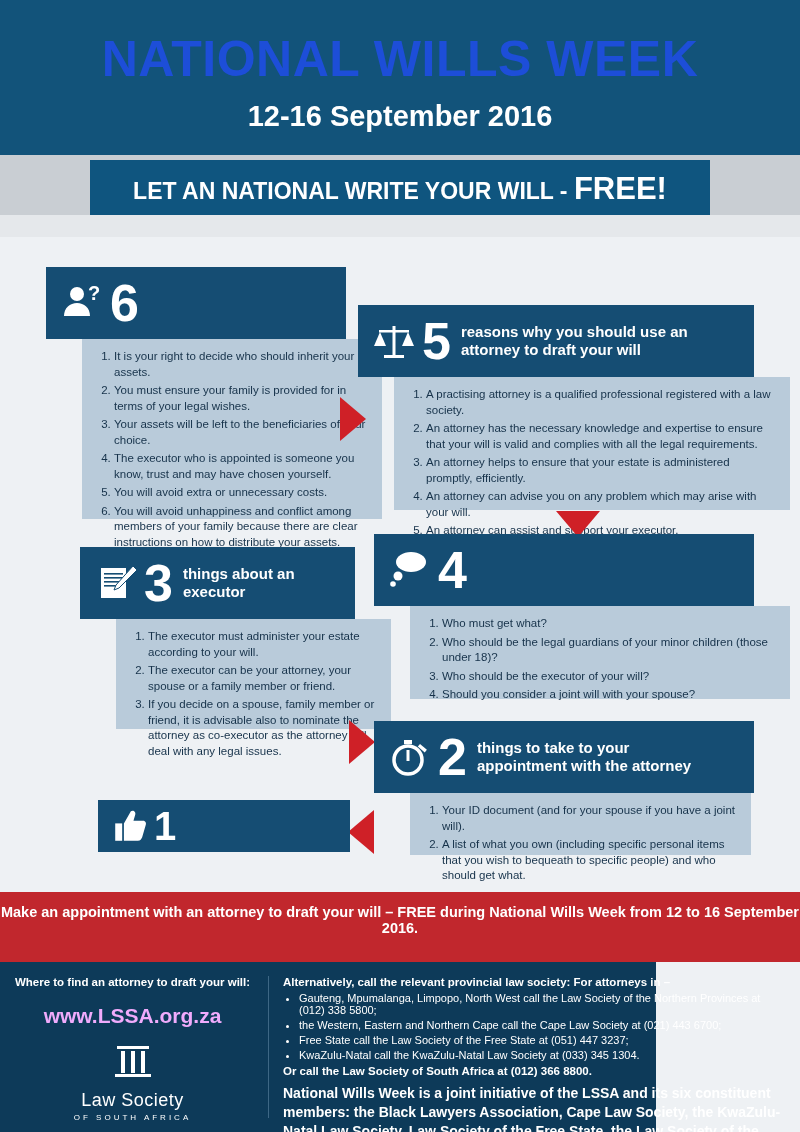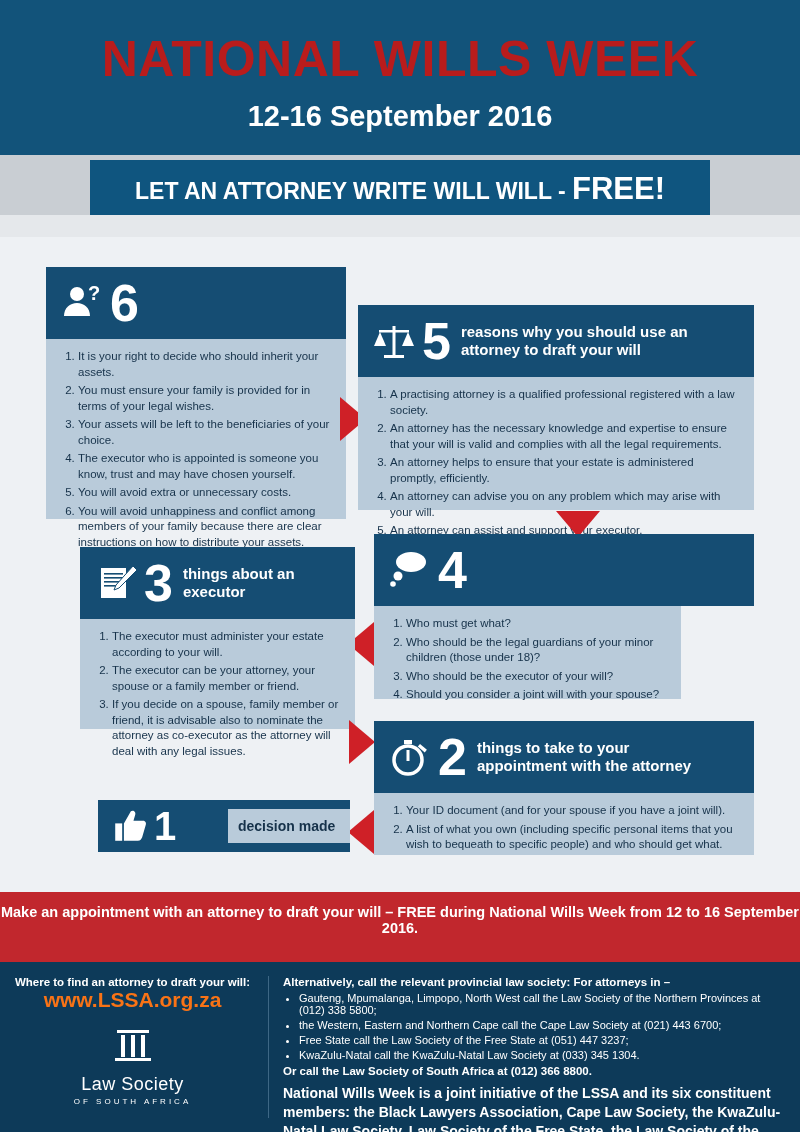--- a/index.html
+++ b/index.html
@@ -58,21 +58,21 @@
     clip-path: polygon(0 0, 800px 0, 800px 160px, 0 160px);
   }
   .title-main {
     position: absolute;
     top: 30px;
     width: 800px;
     text-align: center;
     font-size: 50px;
     font-weight: bold;
     letter-spacing: 0.5px;
-    color: #b91c1c;
+    color: #1d4ed8;
   }
   .title-sub {
     position: absolute;
     top: 100px;
     width: 800px;
     text-align: center;
     font-size: 29px;
     font-weight: bold;
     color: #ffffff;
   }
@@ -164,20 +164,21 @@
     align-items: center;
     justify-content: center;
   }
   .body-panel {
     background: #b9cbda;
     color: #16324a;
     font-size: 11.5px;
     line-height: 1.35;
     box-sizing: border-box;
     padding: 10px 14px 10px 10px;
+    margin-left: 36px;
   }
   ol.list {
     margin: 0;
     padding-left: 22px;
   }
   ol.list li {
     margin-bottom: 3px;
   }
 
   .arrow-right {
@@ -213,41 +214,41 @@
     box-sizing: border-box;
     padding-top: 12px;
   }
   .cta .l1 { font-size: 14.5px; font-weight: bold; }
   .cta .l2 { font-size: 13px; margin-top: 5px; }
 
   
   .footer {
     position: absolute;
     top: 962px; left: 0;
-    width: 800px; height: 170px;
+    width: 656px; height: 170px;
     background: #0d3a59;
     color: #ffffff;
   }
   .footer-left {
     position: absolute;
     left: 0; top: 0;
     width: 265px; height: 170px;
     text-align: center;
   }
   .footer-left .where {
     font-size: 11.5px;
     font-weight: bold;
     margin-top: 14px;
     color: #ffffff;
   }
   .footer-left .url {
     font-size: 21px;
     font-weight: bold;
-    margin-top: 0;
-    color: #f97316;
+    margin-top: 16px;
+    color: #f0abfc;
   }
   .lssa-logo {
     margin-top: 12px;
   }
   .lssa-name {
     font-size: 18px;
     letter-spacing: 0.5px;
     color: #ffffff;
     margin-top: 4px;
   }
@@ -300,21 +301,21 @@
 
   <div class="header-band"></div>
   <div class="header-inner"></div>
   <div class="title-main">NATIONAL WILLS WEEK</div>
   <div class="title-sub">12-16 September 2016</div>
 
   <div class="grey-band"></div>
   <div class="blue-ribbon"></div>
   <div class="ribbon-tail"></div>
   <div class="ribbon-text">
-    <span>LET AN ATTORNEY WRITE WILL WILL - </span><span class="free">FREE!</span>
+    <span>LET AN NATIONAL WRITE YOUR WILL - </span><span class="free">FREE!</span>
   </div>
   <div class="header-shadow-l"></div>
 
   <div class="body-area">
 
     <div class="block" style="left:46px; top:30px; width:300px;">
       <div class="hdr" style="width:300px; height:72px; padding:0 10px;">
         <div class="icon-box">
           <svg width="46" height="46" viewBox="0 0 46 46">
             <circle cx="18" cy="14" r="7" fill="#ffffff"></circle>
@@ -369,21 +370,21 @@
       <div class="hdr" style="width:380px; height:72px; padding:0 10px;">
         <div class="icon-box">
           <svg width="46" height="46" viewBox="0 0 46 46">
             <ellipse cx="24" cy="15" rx="15" ry="10" fill="#ffffff"></ellipse>
             <circle cx="11" cy="29" r="4.5" fill="#ffffff"></circle>
             <circle cx="6" cy="37" r="2.8" fill="#ffffff"></circle>
           </svg>
         </div>
         <div class="num">4</div>
       </div>
-      <div class="body-panel" style="width:307px; height:93px;">
+      <div class="body-panel" style="width:380px; height:93px;">
         <ol class="list">
           <li>Who must get what?</li>
           <li>Who should be the legal guardians of your minor children (those under 18)?</li>
           <li>Who should be the executor of your will?</li>
           <li>Should you consider a joint will with your spouse?</li>
         </ol>
       </div>
     </div>
 
     <div class="arrow-left" style="left:348px; top:385px;"></div>
@@ -420,44 +421,41 @@
           <svg width="46" height="46" viewBox="0 0 46 46">
             <circle cx="21" cy="26" r="14" fill="none" stroke="#ffffff" stroke-width="3.5"></circle>
             <rect x="17" y="6" width="8" height="4" fill="#ffffff"></rect>
             <rect x="19.5" y="16" width="3" height="11" fill="#ffffff"></rect>
             <rect x="33" y="10" width="9" height="3.4" fill="#ffffff" transform="rotate(40 33 10)"></rect>
           </svg>
         </div>
         <div class="num">2</div>
         <div class="lbl" style="width:235px;">things to take to your appointment with the attorney</div>
       </div>
-      <div class="body-panel" style="width:380px; height:62px;">
+      <div class="body-panel" style="width:341px; height:62px;">
         <ol class="list">
           <li>Your ID document (and for your spouse if you have a joint will).</li>
           <li>A list of what you own (including specific personal items that you wish to bequeath to specific people) and who should get what.</li>
         </ol>
       </div>
     </div>
 
     <div class="arrow-left" style="left:348px; top:573px;"></div>
 
     <div class="block" style="left:98px; top:563px; width:252px;">
       <div class="hdr" style="width:252px; height:52px; padding:0 10px; background:#154d73;">
         <div class="icon-box" style="width:44px;height:44px;">
           <svg width="40" height="40" viewBox="0 0 46 46">
             <path d="M6 20 h8 v20 h-8 z" fill="#ffffff"></path>
             <path d="M16 20 l8-14 c3-2 6 1 5 4 l-2 7 h11 c3 0 4 3 3 5 l-4 14 c-1 2-2 4-5 4 H16 z" fill="#ffffff"></path>
           </svg>
         </div>
         <div class="num" style="font-size:40px;">1</div>
       </div>
       <div class="body-panel" style="width:252px; height:0px; padding:0;"></div>
-    </div>
-    <div class="block" style="left:228px; top:572px; width:122px; height:34px; background:#b9cbda; display:flex; align-items:center; padding-left:10px; box-sizing:border-box;">
-      <span style="font-size:14px; font-weight:bold; color:#16324a;">decision made</span>
     </div>
 
   </div>
 
   <div class="cta">
     <div class="l1">Make an appointment with an attorney to draft your will – FREE during National Wills Week from 12 to 16 September 2016.</div>
   </div>
 
   <div class="footer">
     <div class="footer-left">

